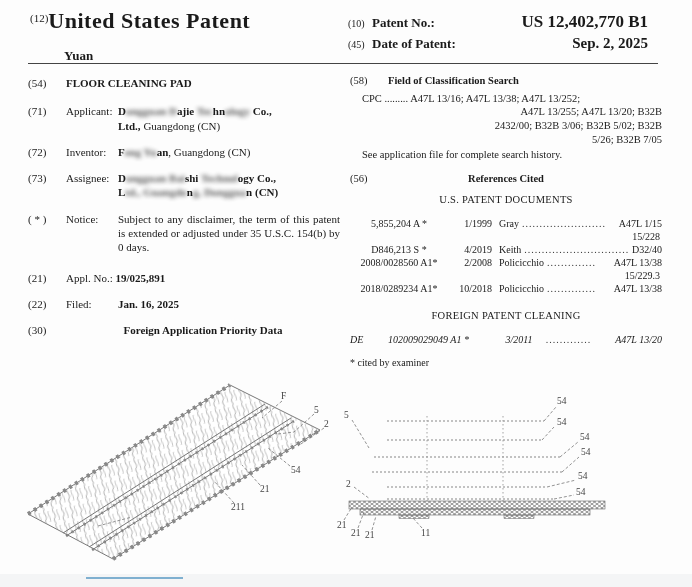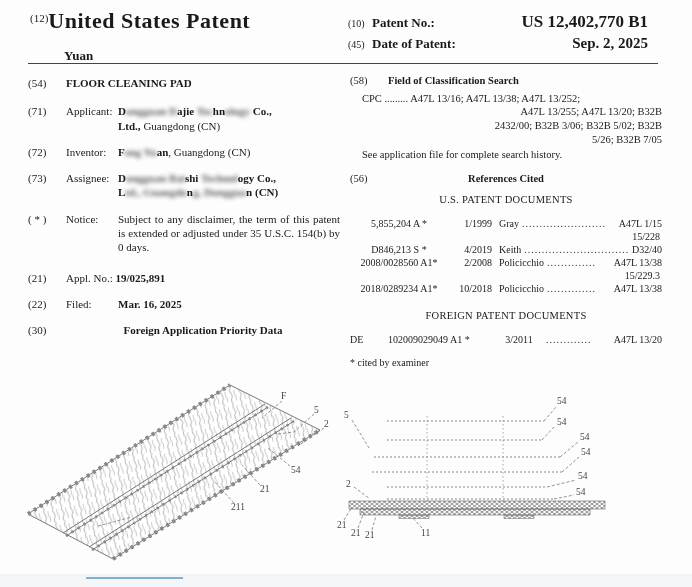--- a/index.html
+++ b/index.html
@@ -49,21 +49,21 @@
   .see-note { margin-left:12px; margin-top:2px; margin-bottom:10px; }
 
   .refs-heading { text-align:center; font-size:10.5px; margin:8px 0 10px; letter-spacing:.3px; }
   .ref-row { display:flex; font-size:10px; white-space:nowrap; }
   .ref-num { flex:0 0 98px; text-align:center; }
   .ref-date { flex:0 0 44px; text-align:right; }
   .ref-name { margin-left:7px; }
   .ref-dots { flex:1; overflow:hidden; margin:0 3px; letter-spacing:1px; color:#333; }
   .ref-cls { text-align:right; }
   .ref-cont { display:flex; justify-content:flex-end; font-size:10px; padding-right:2px; }
-  .foreign-row { display:flex; font-size:10px; white-space:nowrap; margin-top:2px; }
+  .foreign-row { display:flex; font-size:10px; white-space:nowrap; margin-top:2px;font-style:italic; }
   .f-country { flex:0 0 38px; }
   .f-num { flex:0 0 108px; }
   .f-date { flex:0 0 46px; text-align:center; }
   .f-dots { flex:1; overflow:hidden; margin:0 4px; letter-spacing:1px; color:#333; }
   .examiner { margin-top:10px; font-size:10px; }
 
   
   .fig { position:absolute; }
   .fig-left  { left:10px;  top:370px; }
   .fig-right { left:332px; top:376px; }
@@ -138,21 +138,21 @@
   <div class="frow">
     <span class="fcode">(21)</span>
     <span class="fval">
       <span>Appl. No.:</span>&nbsp;<span class="b">19/025,891</span>
     </span>
   </div>
 
   <div class="frow">
     <span class="fcode">(22)</span>
     <span class="flabel">Filed:</span>
-    <span class="fval b">Mar. 16, 2025</span>
+    <span class="fval b">Jan. 16, 2025</span>
   </div>
 
   <div class="frow">
     <span class="fcode">(30)</span>
     <span class="fval b center">Foreign Application Priority Data</span>
   </div>
 </div>
 
 <div class="col-right">
 
@@ -206,21 +206,21 @@
   </div>
 
   <div class="ref-row">
     <span class="ref-num">2018/0289234 A1*</span>
     <span class="ref-date">10/2018</span>
     <span class="ref-name">Policicchio</span>
     <span class="ref-dots">..............</span>
     <span class="ref-cls">A47L 13/38</span>
   </div>
 
-  <div class="refs-heading" style="margin-top:14px">FOREIGN PATENT DOCUMENTS</div>
+  <div class="refs-heading" style="margin-top:14px">FOREIGN PATENT CLEANING</div>
 
   <div class="foreign-row">
     <span class="f-country">DE</span>
     <span class="f-num">102009029049 A1 *</span>
     <span class="f-date">3/2011</span>
     <span class="f-dots">.............</span>
     <span class="ref-cls">A47L 13/20</span>
   </div>
 
   <div class="examiner">* cited by examiner</div>

